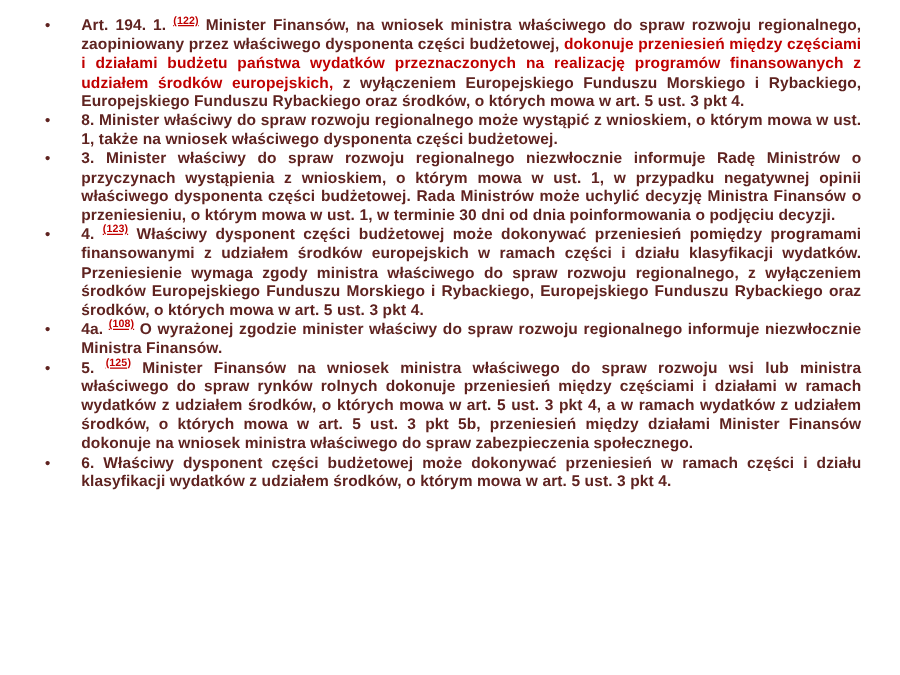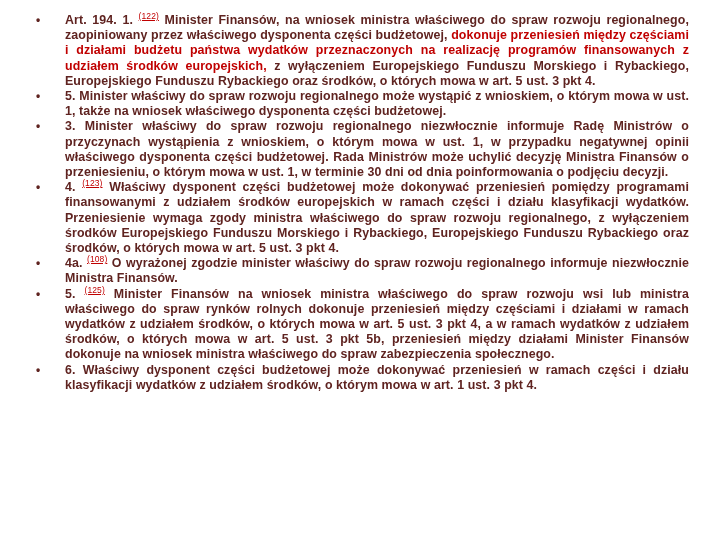--- a/index.html
+++ b/index.html
@@ -48,50 +48,50 @@
   }
   .seg-red{
     color:var(--accent-color);
   }
   .seg-sup{
     vertical-align:super;
     font-size:8.5px;
     line-height:0;
     text-decoration:underline;
     color:var(--accent-color);
-    font-weight:normal;
+    font-weight:bold;
   }
 </style>
 </head>
 <body>
 
 <div class="slide">
   <div class="bullet-list">
       <div class="list-item">
         <span class="bullet-marker">•</span>
         <p class="item-text"><span>Art. 194. 1. </span><sup class="seg-sup">(122)</sup><span> Minister Finansów, na wniosek ministra właściwego do spraw rozwoju regionalnego, zaopiniowany przez właściwego dysponenta części budżetowej, </span><span class="seg-red">dokonuje przeniesień między częściami i działami budżetu państwa wydatków przeznaczonych na realizację programów finansowanych z udziałem środków europejskich,</span><span> z wyłączeniem Europejskiego Funduszu Morskiego i Rybackiego, Europejskiego Funduszu Rybackiego oraz środków, o których mowa w art. 5 ust. 3 pkt 4.</span></p>
       </div>
       <div class="list-item">
         <span class="bullet-marker">•</span>
-        <p class="item-text"><span>5. Minister właściwy do spraw rozwoju regionalnego może wystąpić z wnioskiem, o którym mowa w ust. 1, także na wniosek właściwego dysponenta części budżetowej.</span></p>
+        <p class="item-text"><span>8. Minister właściwy do spraw rozwoju regionalnego może wystąpić z wnioskiem, o którym mowa w ust. 1, także na wniosek właściwego dysponenta części budżetowej.</span></p>
       </div>
       <div class="list-item">
         <span class="bullet-marker">•</span>
         <p class="item-text"><span>3. Minister właściwy do spraw rozwoju regionalnego niezwłocznie informuje Radę Ministrów o przyczynach wystąpienia z wnioskiem, o którym mowa w ust. 1, w przypadku negatywnej opinii właściwego dysponenta części budżetowej. Rada Ministrów może uchylić decyzję Ministra Finansów o przeniesieniu, o którym mowa w ust. 1, w terminie 30 dni od dnia poinformowania o podjęciu decyzji.</span></p>
       </div>
       <div class="list-item">
         <span class="bullet-marker">•</span>
         <p class="item-text"><span>4. </span><sup class="seg-sup">(123)</sup><span> Właściwy dysponent części budżetowej może dokonywać przeniesień pomiędzy programami finansowanymi z udziałem środków europejskich w ramach części i działu klasyfikacji wydatków. Przeniesienie wymaga zgody ministra właściwego do spraw rozwoju regionalnego, z wyłączeniem środków Europejskiego Funduszu Morskiego i Rybackiego, Europejskiego Funduszu Rybackiego oraz środków, o których mowa w art. 5 ust. 3 pkt 4.</span></p>
       </div>
       <div class="list-item">
         <span class="bullet-marker">•</span>
         <p class="item-text"><span>4a. </span><sup class="seg-sup">(108)</sup><span> O wyrażonej zgodzie minister właściwy do spraw rozwoju regionalnego informuje niezwłocznie Ministra Finansów.</span></p>
       </div>
       <div class="list-item">
         <span class="bullet-marker">•</span>
         <p class="item-text"><span>5. </span><sup class="seg-sup">(125)</sup><span> Minister Finansów na wniosek ministra właściwego do spraw rozwoju wsi lub ministra właściwego do spraw rynków rolnych dokonuje przeniesień między częściami i działami w ramach wydatków z udziałem środków, o których mowa w art. 5 ust. 3 pkt 4, a w ramach wydatków z udziałem środków, o których mowa w art. 5 ust. 3 pkt 5b, przeniesień między działami Minister Finansów dokonuje na wniosek ministra właściwego do spraw zabezpieczenia społecznego.</span></p>
       </div>
       <div class="list-item">
         <span class="bullet-marker">•</span>
-        <p class="item-text"><span>6. Właściwy dysponent części budżetowej może dokonywać przeniesień w ramach części i działu klasyfikacji wydatków z udziałem środków, o którym mowa w art. 1 ust. 3 pkt 4.</span></p>
+        <p class="item-text"><span>6. Właściwy dysponent części budżetowej może dokonywać przeniesień w ramach części i działu klasyfikacji wydatków z udziałem środków, o którym mowa w art. 5 ust. 3 pkt 4.</span></p>
       </div>
     </div>
 </div>
 
 </body></html>

